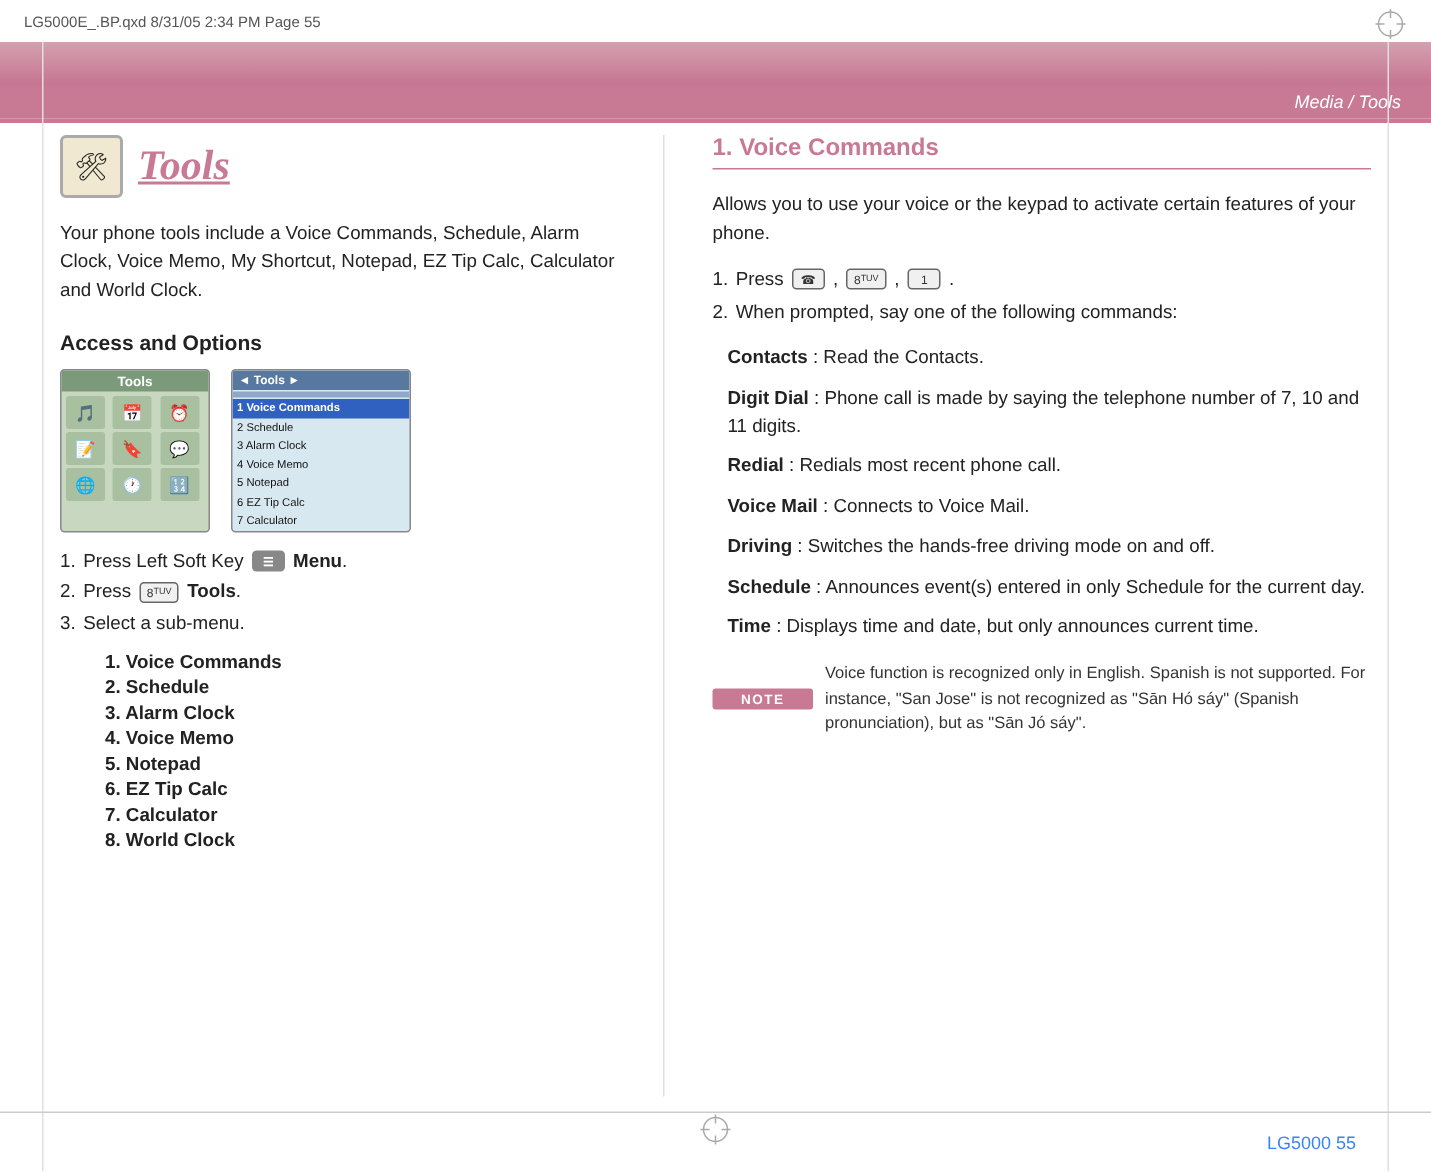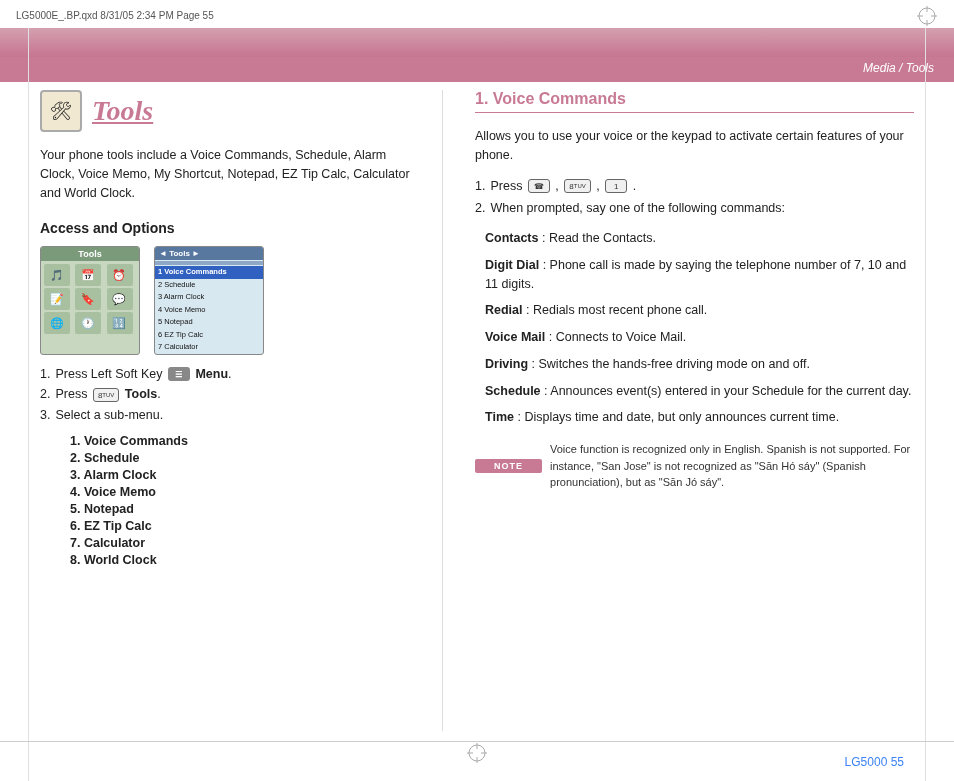--- a/index.html
+++ b/index.html
@@ -186,21 +186,21 @@
       justify-content: center;
       font-size: 9px;
     }
 
     
     .phone-screen2 {
       border: 1.5px solid #888;
       border-radius: 3px;
       overflow: hidden;
       background: #d8e8f0;
-      width: 110px;
+      width: 120px;
     }
     .phone-screen2-header {
       background: #5878a0;
       color: white;
       font-size: 8px;
       padding: 2px 4px;
       font-weight: bold;
     }
     .phone-screen2-bar {
       background: #90a8c8;
@@ -528,21 +528,21 @@
       <div class="vc-command-row">
         <span class="vc-command-name">Voice Mail</span>
         <span> : Connects to Voice Mail.</span>
       </div>
       <div class="vc-command-row">
         <span class="vc-command-name">Driving</span>
         <span> : Switches the hands-free driving mode on and off.</span>
       </div>
       <div class="vc-command-row">
         <span class="vc-command-name">Schedule</span>
-        <span> : Announces event(s) entered in your Schedule for the current day.</span>
+        <span> : Announces event(s) entered in only Schedule for the current day.</span>
       </div>
       <div class="vc-command-row">
         <span class="vc-command-name">Time</span>
         <span> : Displays time and date, but only announces current time.</span>
       </div>
     </div>
 
     <div class="note-box">
       <span class="note-label">NOTE</span>
       <span class="note-text">Voice function is recognized only in English. Spanish is not supported. For instance, "San Jose" is not recognized as "Sān  Hó  sáy" (Spanish pronunciation), but as "Sān  Jó  sáy".</span>

